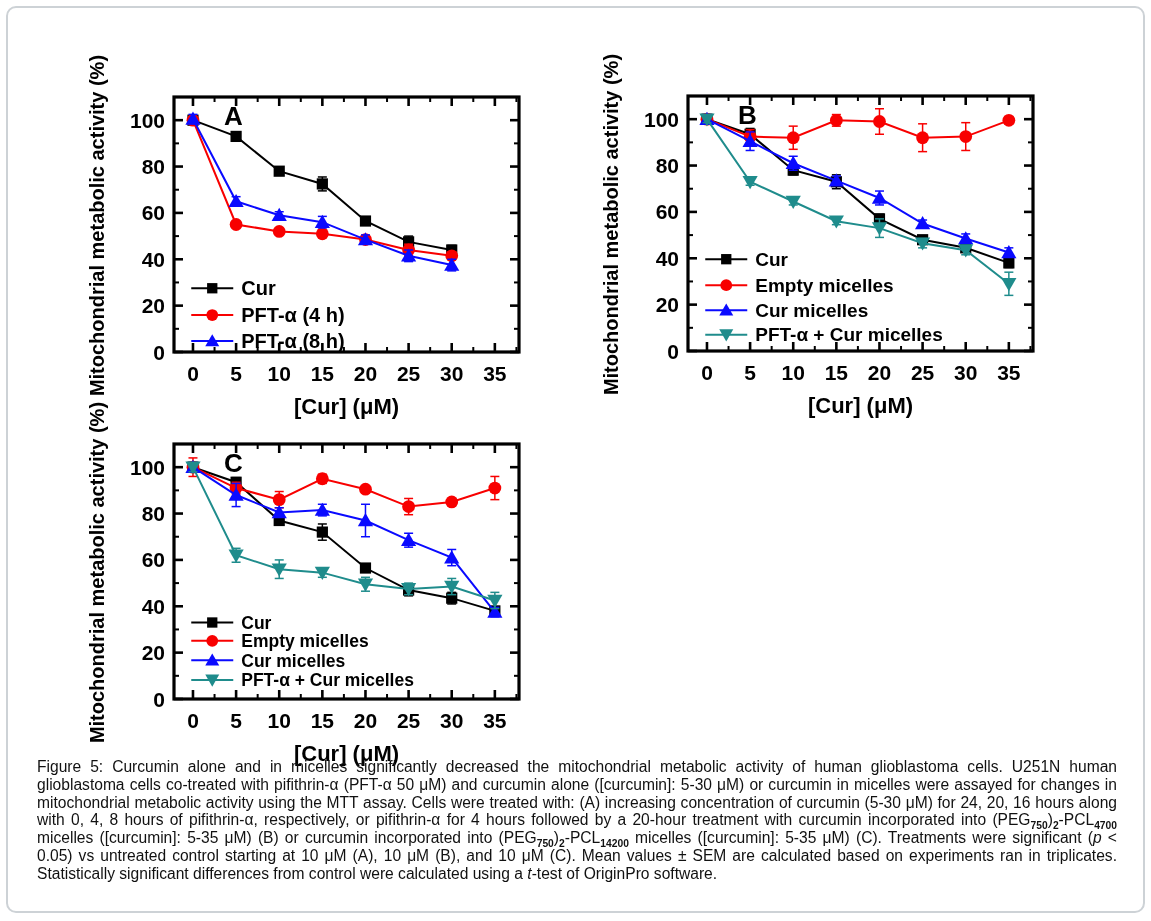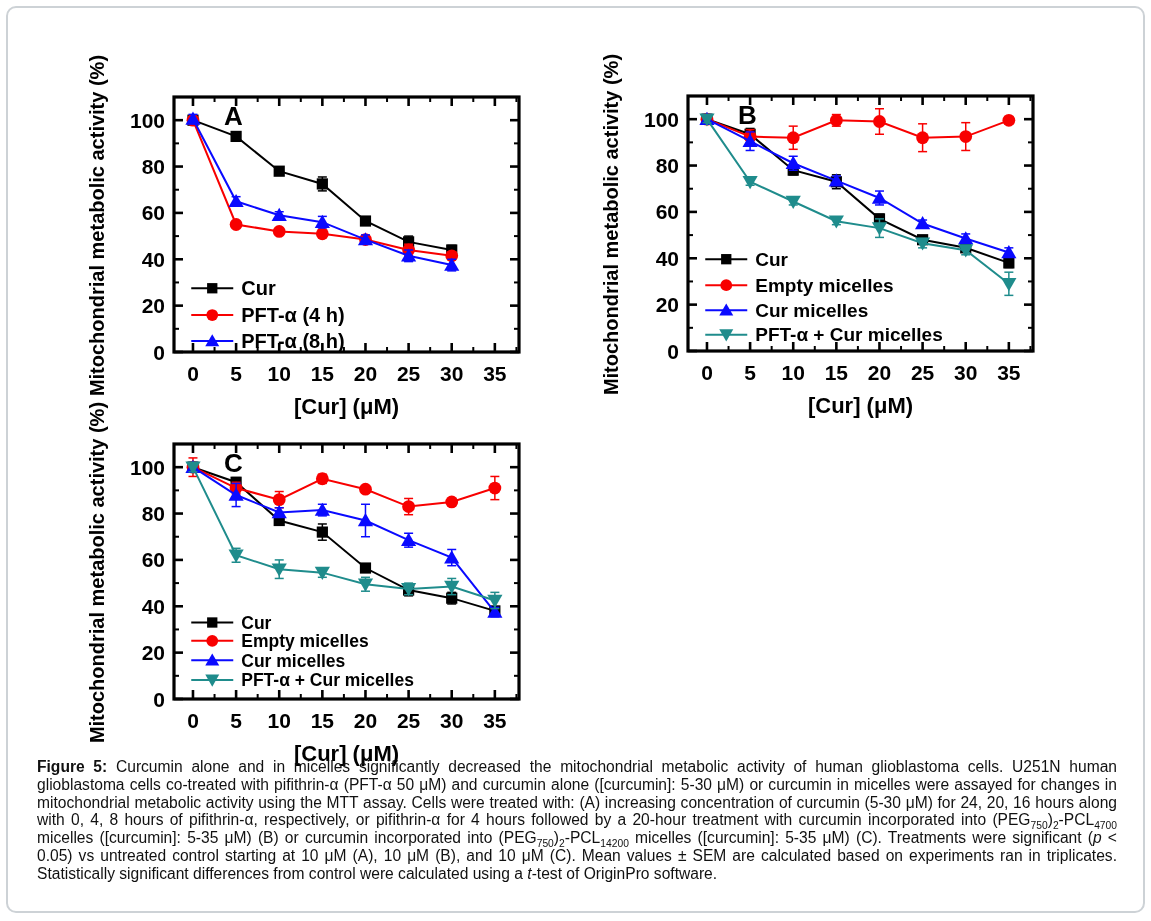--- a/index.html
+++ b/index.html
@@ -22,23 +22,23 @@
     transform-origin:0 0;transform:rotate(-90deg) translateX(-345px);
     display:block;
   }
   .plot-svg{position:absolute;left:36px;top:0;}
   svg text{font-family:"Liberation Sans",sans-serif;}
   .caption{
     position:absolute;left:37px;top:758px;width:1080px;
     font-size:15.6px;line-height:17.8px;text-align:justify;margin:0;
     color:#111;
   }
-  .caption .b{font-weight:bold;}
+  .caption .b{font-weight:normal;}
   .caption .i{font-style:italic;}
-  .caption sub{font-size:0.66em;line-height:0;}
+  .caption sub{font-size:0.66em;line-height:0;font-weight:bold;}
 </style>
 </head>
 <body>
 
 <div class="figure-card"></div>
 
 <div class="panel" style="left:80px;top:87px;">
   <div class="ylabel">
       <span>Mitochondrial metabolic activity (%)</span>
     </div>

